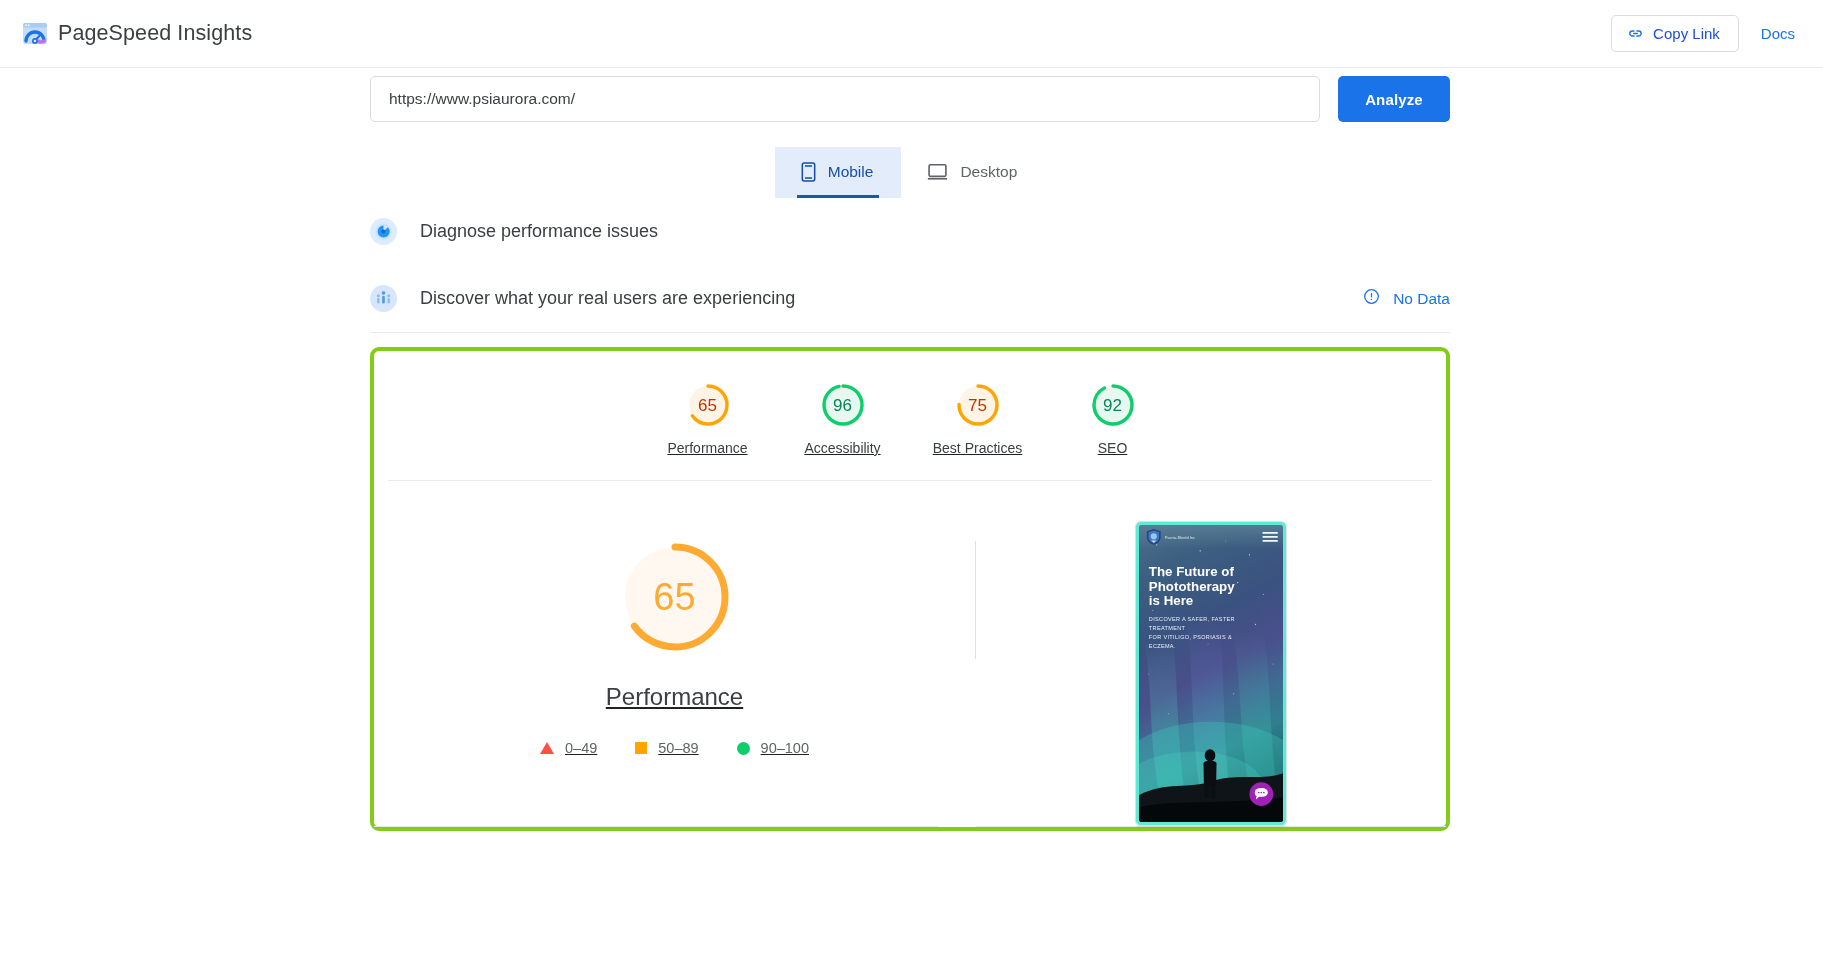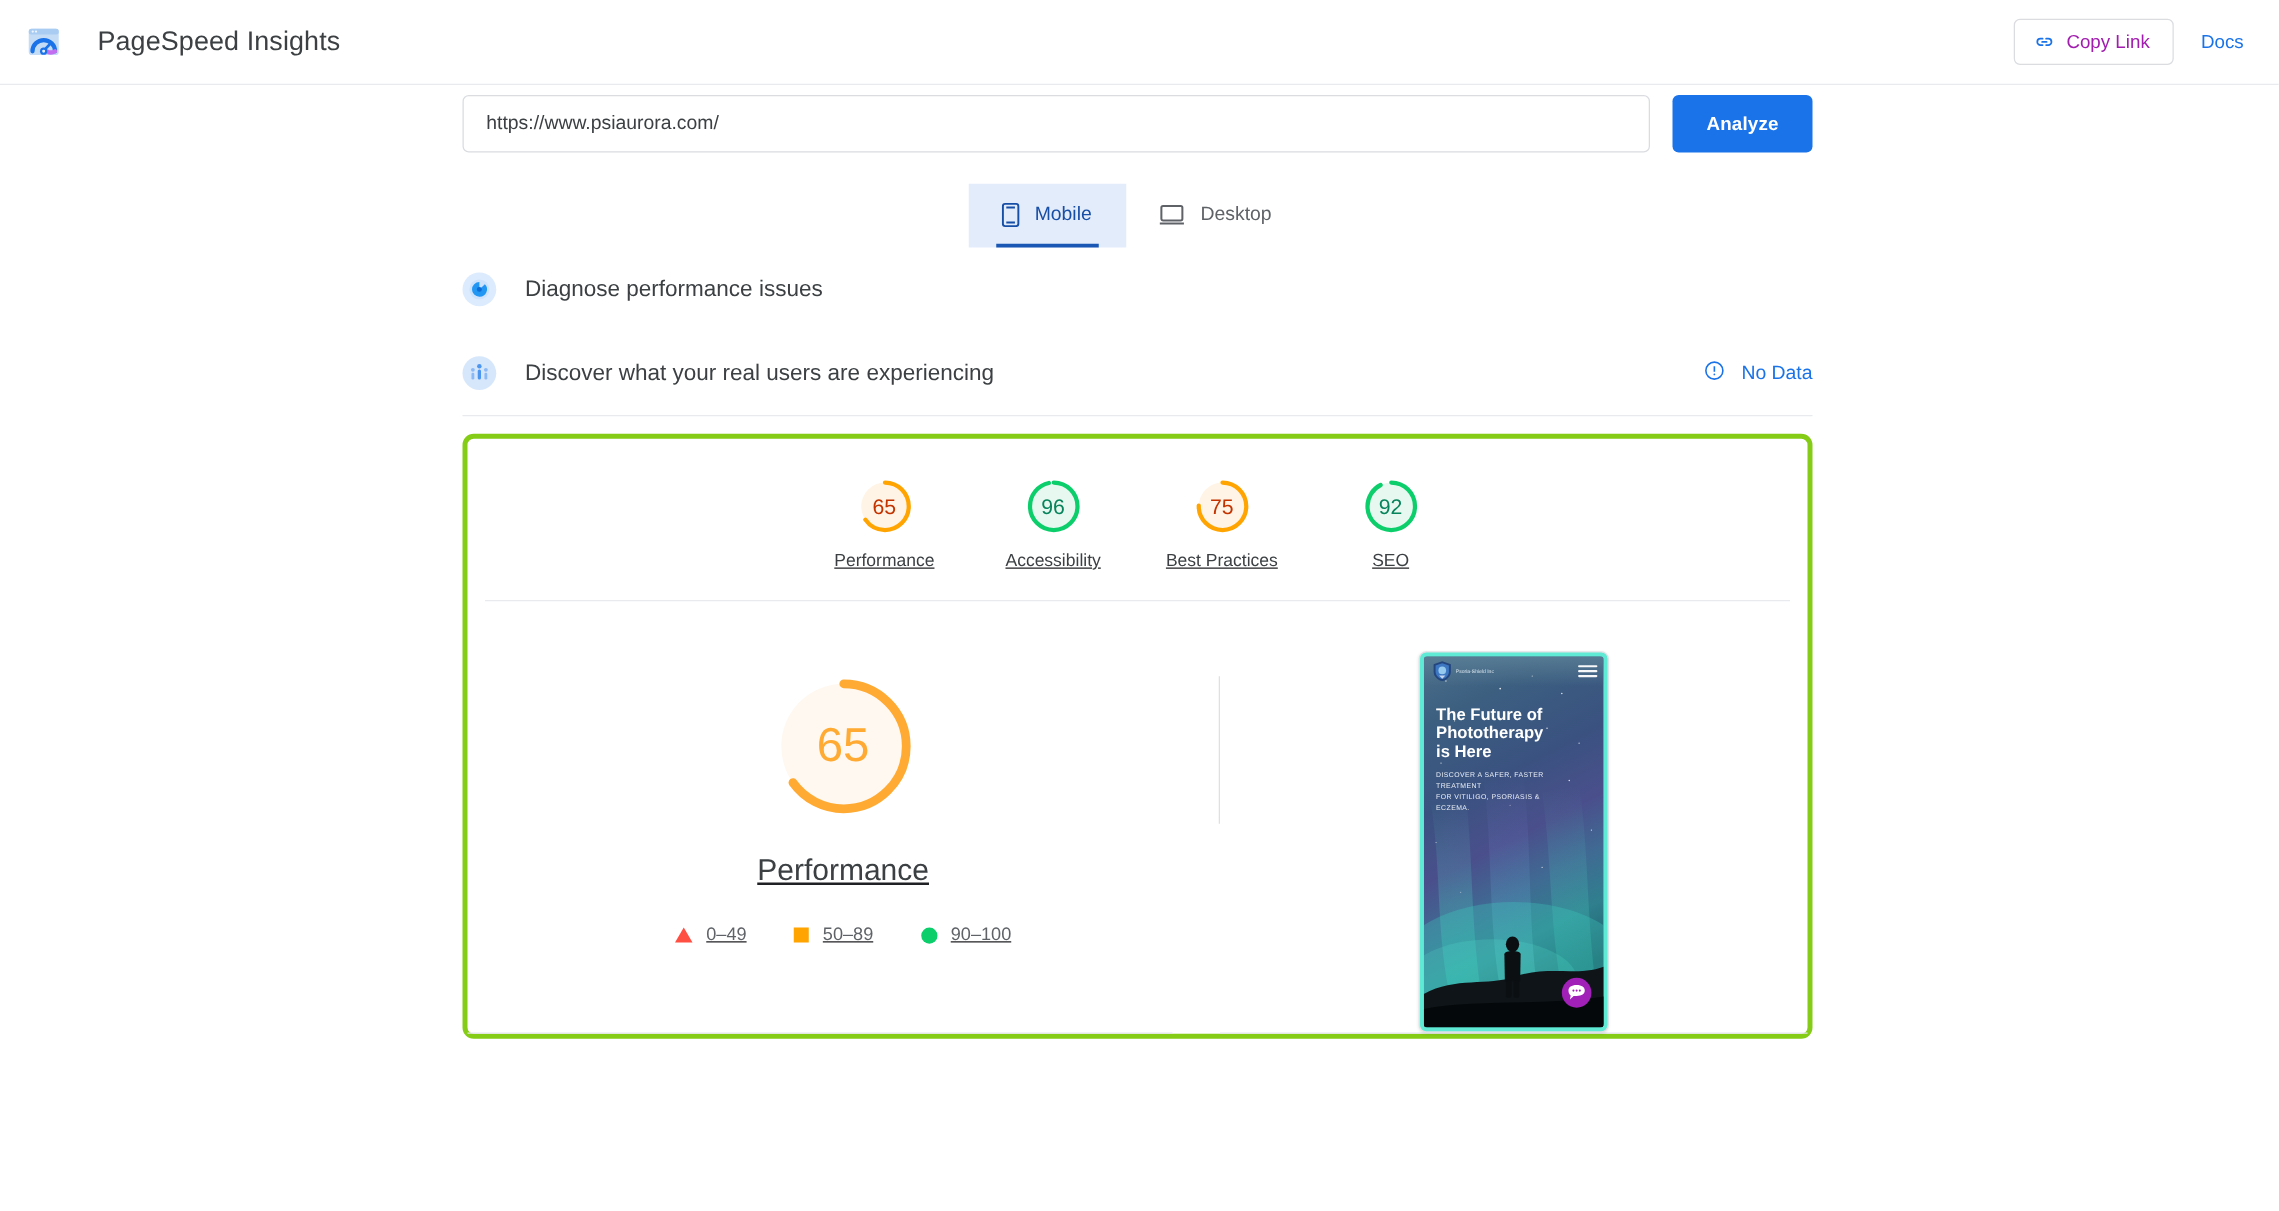--- a/index.html
+++ b/index.html
@@ -17,36 +17,36 @@
   
   .app-header {
     height: 68px;
     border-bottom: 1px solid #e8eaed;
     display: flex;
     align-items: center;
     justify-content: space-between;
     padding: 0 28px 0 22px;
     background: #fff;
   }
-  .brand { display: flex; align-items: center; gap: 30px; }
+  .brand { display: flex; align-items: center; gap: 10px; }
   .brand-logo { width: 26px; height: 26px; display: block; }
   .brand-title {
     font-size: 21.5px;
     font-weight: 400;
     color: #3c4043;
     letter-spacing: .1px;
   }
   .header-right { display: flex; align-items: center; gap: 22px; }
   .copy-link-btn {
     display: flex; align-items: center; gap: 9px;
     border: 1px solid #dadce0;
     border-radius: 5px;
     padding: 9px 18px 9px 15px;
     background: #fff;
-    color: #a21caf;
+    color: #1d4ed8;
     font-size: 15px;
     font-family: "Liberation Sans", sans-serif;
     cursor: pointer;
     line-height: 1;
   }
   .copy-link-btn svg { display: block; }
   .docs-link {
     color: #1a73e8;
     font-size: 15px;
     text-decoration: none;

